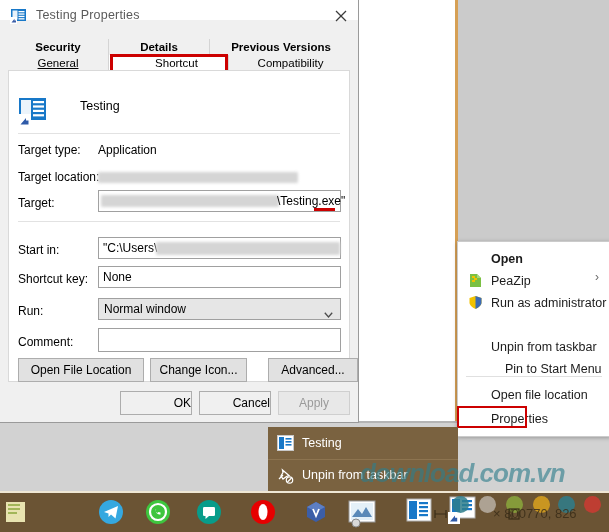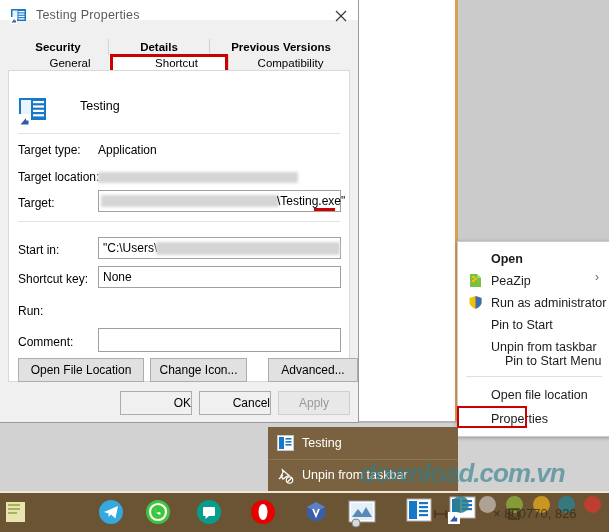--- a/index.html
+++ b/index.html
@@ -133,21 +133,21 @@
   </div>
 
   <div class="abs" id="tabstrip-topline"></div>
   <div class="abs" id="tabstrip">
     <div class="tabrow" style="top:1px;font-weight:bold;">
       <div class="tab" style="left:8px;width:101px;">Security</div>
       <div class="tab" style="left:109px;width:101px;">Details</div>
       <div class="tab" style="left:210px;width:142px;border-right:none;">Previous Versions</div>
     </div>
     <div class="tabrow" style="top:17px;">
-      <div class="tab" style="left:20px;width:101px;">General</div>
+      <div class="tab" style="left:8px;width:101px;text-decoration:underline;">General</div>
       <div class="tab sel" style="left:109px;width:120px;">Shortcut</div>
       <div class="tab" style="left:229px;width:123px;border-right:none;">Compatibility</div>
     </div>
   </div>
   <div class="abs" id="tab-hl"></div>
 
   <div class="abs" id="panel"></div>
 
   <div class="abs" id="app-icon">
     <svg width="31" height="30" viewBox="0 0 31 30">
@@ -184,42 +184,49 @@
     <div class="txt">"C:\Users\</div>
     <div class="redact" style="left:57px;top:4px;width:184px;height:13px;"></div>
   </div>
 
   <div class="fld-label" style="left:18px;top:272px;">Shortcut key:</div>
   <div class="textbox" style="left:98px;top:266px;width:243px;height:22px;">
     <div class="txt">None</div>
   </div>
 
   <div class="fld-label" style="left:18px;top:304px;">Run:</div>
+  <div class="abs" id="run-combo">
+    <div class="txt">Normal window</div>
+    <span id="combo-arrow">
+      <svg width="9" height="9" viewBox="0 0 9 9">
+          <polyline points="0.8,1.8 4.5,6 8.2,1.8" fill="none" stroke="#4c4c4c" stroke-width="1.3"></polyline>
+        </svg>
+    </span>
+  </div>
 
   <div class="fld-label" style="left:18px;top:335px;">Comment:</div>
   <div class="textbox" style="left:98px;top:328px;width:243px;height:24px;">
     <div class="txt"></div>
   </div>
 
   <div class="btn" style="left:18px;top:358px;width:126px;">Open File Location</div>
   <div class="btn" style="left:150px;top:358px;width:97px;">Change Icon...</div>
   <div class="btn" style="left:252px;top:358px;width:90px;margin-left:16px;">Advanced...</div>
 
   <div class="btn flat" style="left:120px;top:391px;width:72px;">OK</div>
   <div class="btn flat" style="left:199px;top:391px;width:72px;">Cancel</div>
   <div class="btn disabled" style="left:278px;top:391px;width:72px;">Apply</div>
 </div>
 
 <div class="abs" id="ctxmenu">
   <div class="ctx-item bold" style="top:6px;">Open</div>
   <div class="ctx-item" style="top:28px;">PeaZip</div>
   <div class="ctx-item" style="top:50px;">Run as administrator</div>
-  <div class="ctx-item" style="top:72px;">Pin to Start</div>
   <div class="ctx-item" style="top:94px;">Unpin from taskbar</div>
-  <div class="ctx-item" style="top:108px;padding-left:47px;">Pin to Start Menu</div>
+  <div class="ctx-item" style="top:116px;padding-left:47px;">Pin to Start Menu</div>
   <div class="abs" id="ctx-sep"></div>
   <div class="ctx-item" style="top:142px;">Open file location</div>
   <div class="ctx-item" style="top:166px;">Properties</div>
 
   <span class="abs" style="left:10px;top:31px;">
     <svg width="15" height="15" viewBox="0 0 15 15">
       <path d="M2 1 L9 1 L13 5 L13 14 L2 14 Z" fill="#7bc043"></path>
       <path d="M9 1 L13 5 L9 5 Z" fill="#a7d97a"></path>
       <rect x="4" y="3" width="3" height="2" fill="#f2c200"></rect>
       <rect x="6" y="5" width="3" height="2" fill="#f2c200"></rect>

